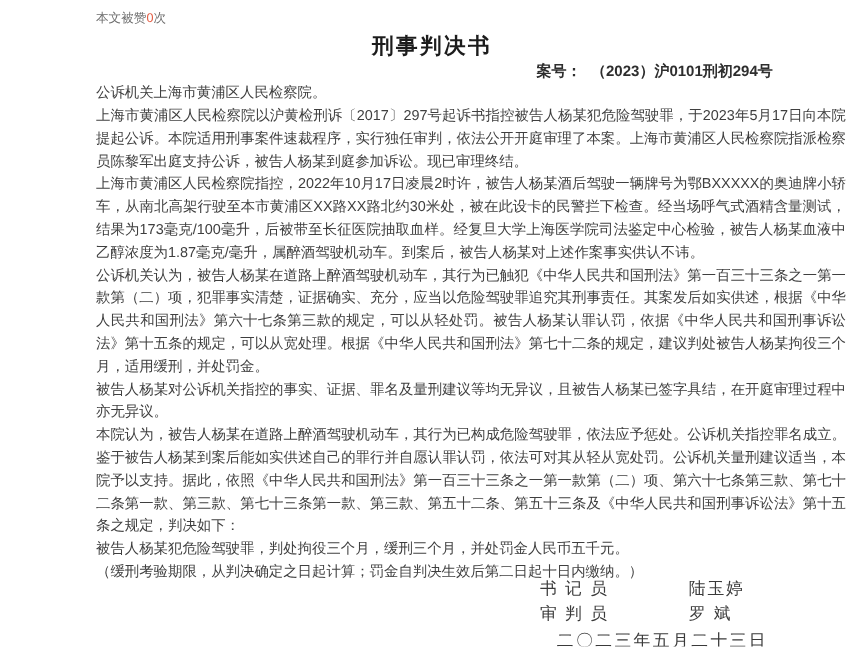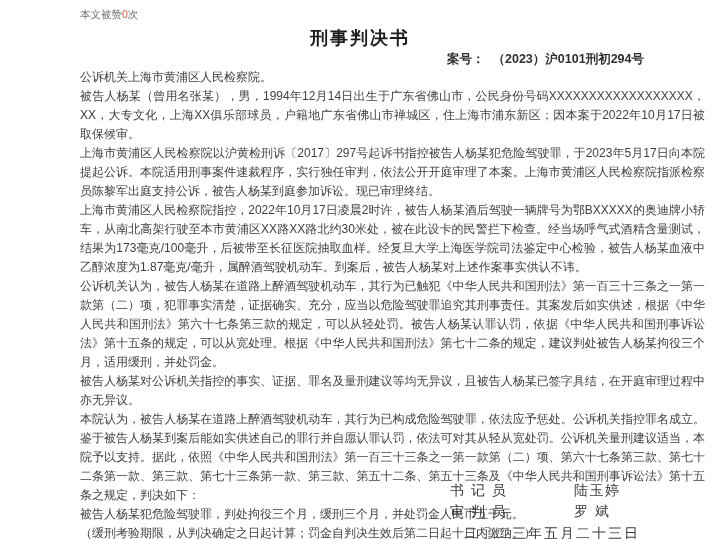--- a/index.html
+++ b/index.html
@@ -61,21 +61,20 @@
 
 
   <div class="doc-title">刑事判决书</div>
 
   <div class="case-line">
     <span class="case-label">案号：</span><span>（2023）沪0101刑初294号</span>
   </div>
 
   <div class="body-text">
     <p>公诉机关上海市黄浦区人民检察院。</p>
-    <p>被告人杨某（曾用名张某），男，1994年12月14日出生于广东省佛山市，公民身份号码XXXXXXXXXXXXXXXXXX，XX，大专文化，上海XX俱乐部球员，户籍地广东省佛山市禅城区，住上海市浦东新区；因本案于2022年10月17日被取保候审。</p>
     <p>上海市黄浦区人民检察院以沪黄检刑诉〔2017〕297号起诉书指控被告人杨某犯危险驾驶罪，于2023年5月17日向本院提起公诉。本院适用刑事案件速裁程序，实行独任审判，依法公开开庭审理了本案。上海市黄浦区人民检察院指派检察员陈黎军出庭支持公诉，被告人杨某到庭参加诉讼。现已审理终结。</p>
     <p>上海市黄浦区人民检察院指控，2022年10月17日凌晨2时许，被告人杨某酒后驾驶一辆牌号为鄂BXXXXX的奥迪牌小轿车，从南北高架行驶至本市黄浦区XX路XX路北约30米处，被在此设卡的民警拦下检查。经当场呼气式酒精含量测试，结果为173毫克/100毫升，后被带至长征医院抽取血样。经复旦大学上海医学院司法鉴定中心检验，被告人杨某血液中乙醇浓度为1.87毫克/毫升，属醉酒驾驶机动车。到案后，被告人杨某对上述作案事实供认不讳。</p>
     <p>公诉机关认为，被告人杨某在道路上醉酒驾驶机动车，其行为已触犯《中华人民共和国刑法》第一百三十三条之一第一款第（二）项，犯罪事实清楚，证据确实、充分，应当以危险驾驶罪追究其刑事责任。其案发后如实供述，根据《中华人民共和国刑法》第六十七条第三款的规定，可以从轻处罚。被告人杨某认罪认罚，依据《中华人民共和国刑事诉讼法》第十五条的规定，可以从宽处理。根据《中华人民共和国刑法》第七十二条的规定，建议判处被告人杨某拘役三个月，适用缓刑，并处罚金。</p>
     <p>被告人杨某对公诉机关指控的事实、证据、罪名及量刑建议等均无异议，且被告人杨某已签字具结，在开庭审理过程中亦无异议。</p>
     <p>本院认为，被告人杨某在道路上醉酒驾驶机动车，其行为已构成危险驾驶罪，依法应予惩处。公诉机关指控罪名成立。鉴于被告人杨某到案后能如实供述自己的罪行并自愿认罪认罚，依法可对其从轻从宽处罚。公诉机关量刑建议适当，本院予以支持。据此，依照《中华人民共和国刑法》第一百三十三条之一第一款第（二）项、第六十七条第三款、第七十二条第一款、第三款、第七十三条第一款、第三款、第五十二条、第五十三条及《中华人民共和国刑事诉讼法》第十五条之规定，判决如下：</p>
     <p>被告人杨某犯危险驾驶罪，判处拘役三个月，缓刑三个月，并处罚金人民币五千元。</p>
     <p>（缓刑考验期限，从判决确定之日起计算；罚金自判决生效后第二日起十日内缴纳。）</p>
 
   </div>
 

